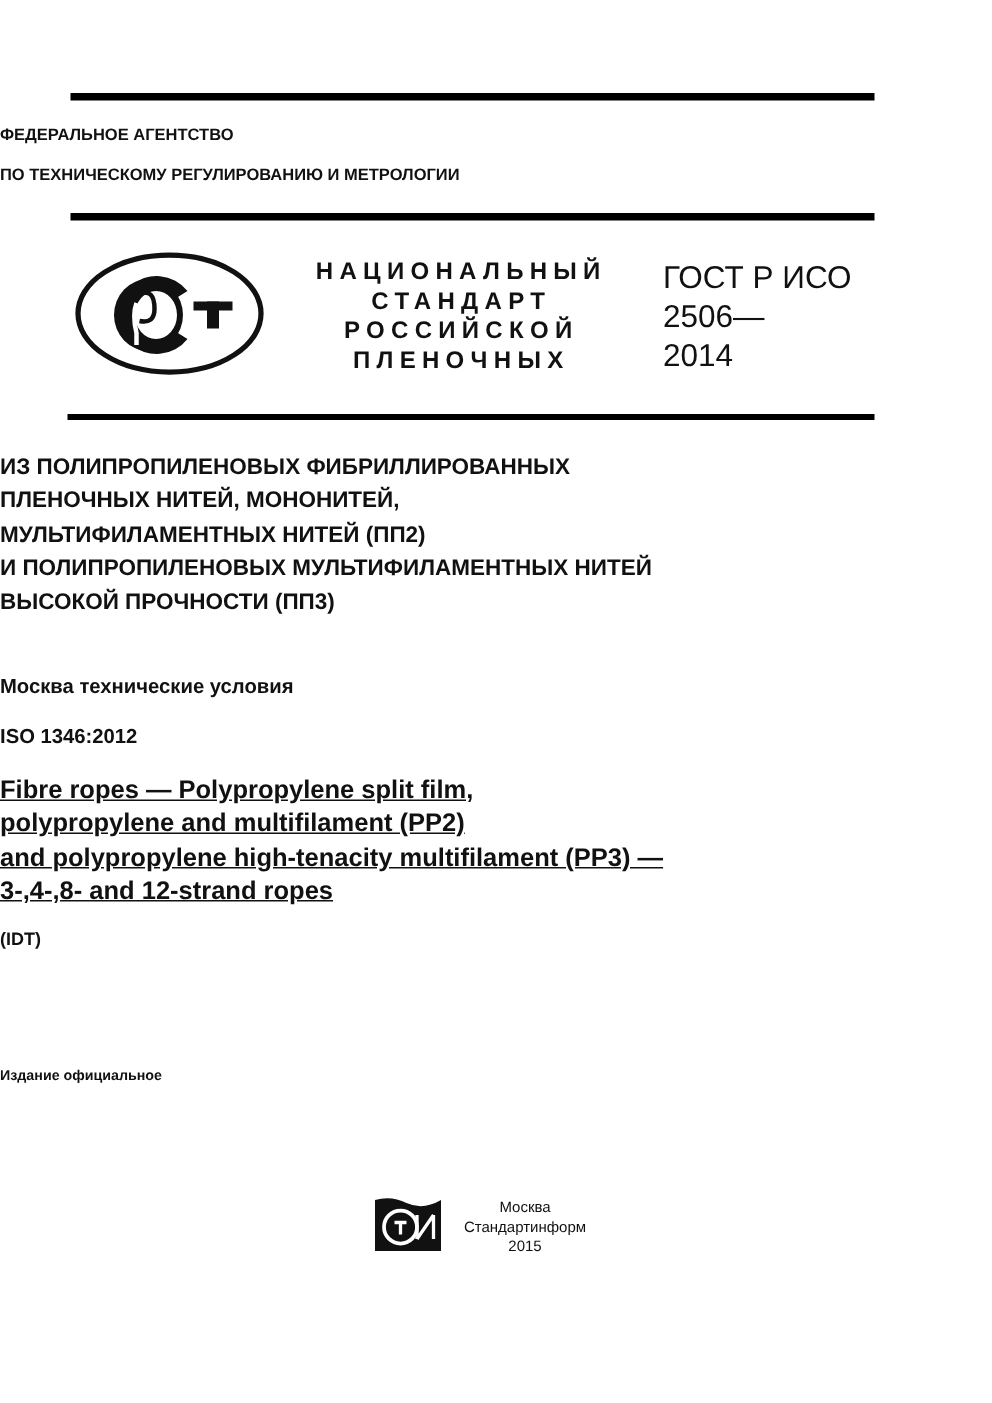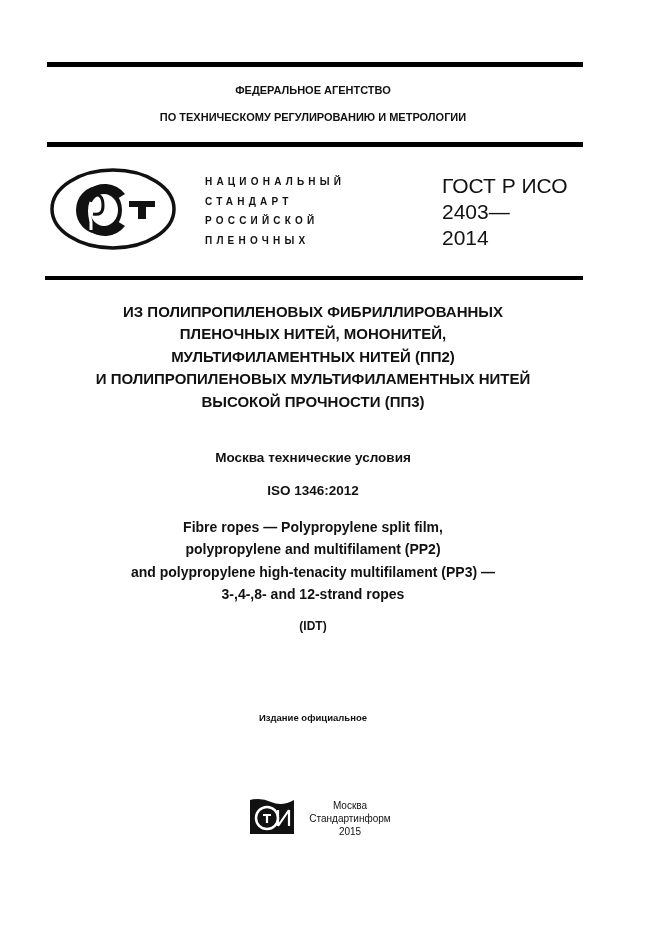--- a/index.html
+++ b/index.html
@@ -1,24 +1,24 @@
 <!DOCTYPE html>
 <html><head>
   <meta charset="utf-8">
   <style>
     html, body { margin:0; padding:0; background:#ffffff; }
     body { width:661px; height:935px; position:relative; overflow:hidden; color:#111; font-family:"Liberation Sans", sans-serif; }
     .rule { position:absolute; left:47px; width:536px; background:#000; }
-    .center { position:absolute; left:0; width:626px; text-align:center; font-weight:bold; }
+    .center { position:absolute; left:0; width:626px; font-weight:bold; }
     .agency { font-size:11px; }
-    .nat { position:absolute; left:205px; width:205px; text-align:left; font-weight:bold; font-size:10px; letter-spacing:4.2px; line-height:19.5px; }
+    .nat { position:absolute; left:205px; width:205px; text-align:center; font-weight:bold; font-size:16px; letter-spacing:4.2px; line-height:19.5px; }
     .gost { position:absolute; left:442px; font-weight:normal; font-size:21px; line-height:26px; }
     .title { font-size:15px; line-height:22.4px; }
     .sub { font-size:13.5px; }
-    .en { font-size:14px; line-height:22.4px; }
+    .en { font-size:17px; line-height:22.4px;text-decoration:underline; }
     .idt { font-size:12px; }
     .ed { font-size:9.5px; }
     .pub { position:absolute; left:300px; width:100px; text-align:center; font-size:10px; line-height:13px; font-weight:normal; }
   </style>
 </head>
 <body>
 
 <div class="rule" style="top:62px;height:5px;"></div>
 
 <div class="center agency" style="top:84px;">ФЕДЕРАЛЬНОЕ АГЕНТСТВО</div>
@@ -41,21 +41,21 @@
 
 <div class="nat" style="top:172px;">
   <div>НАЦИОНАЛЬНЫЙ</div>
   <div>СТАНДАРТ</div>
   <div>РОССИЙСКОЙ</div>
   <div>ПЛЕНОЧНЫХ</div>
 </div>
 
 <div class="gost" style="top:173px;">
   <div>ГОСТ Р ИСО</div>
-  <div>2403—</div>
+  <div>2506—</div>
   <div>2014</div>
 </div>
 
 <div class="rule" style="top:276px;height:4px;left:45px;width:538px;"></div>
 
 <div class="center title" style="top:301px;">
   <div>ИЗ ПОЛИПРОПИЛЕНОВЫХ ФИБРИЛЛИРОВАННЫХ</div>
   <div>ПЛЕНОЧНЫХ НИТЕЙ, МОНОНИТЕЙ,</div>
   <div>МУЛЬТИФИЛАМЕНТНЫХ НИТЕЙ (ПП2)</div>
   <div>И ПОЛИПРОПИЛЕНОВЫХ МУЛЬТИФИЛАМЕНТНЫХ НИТЕЙ</div>

